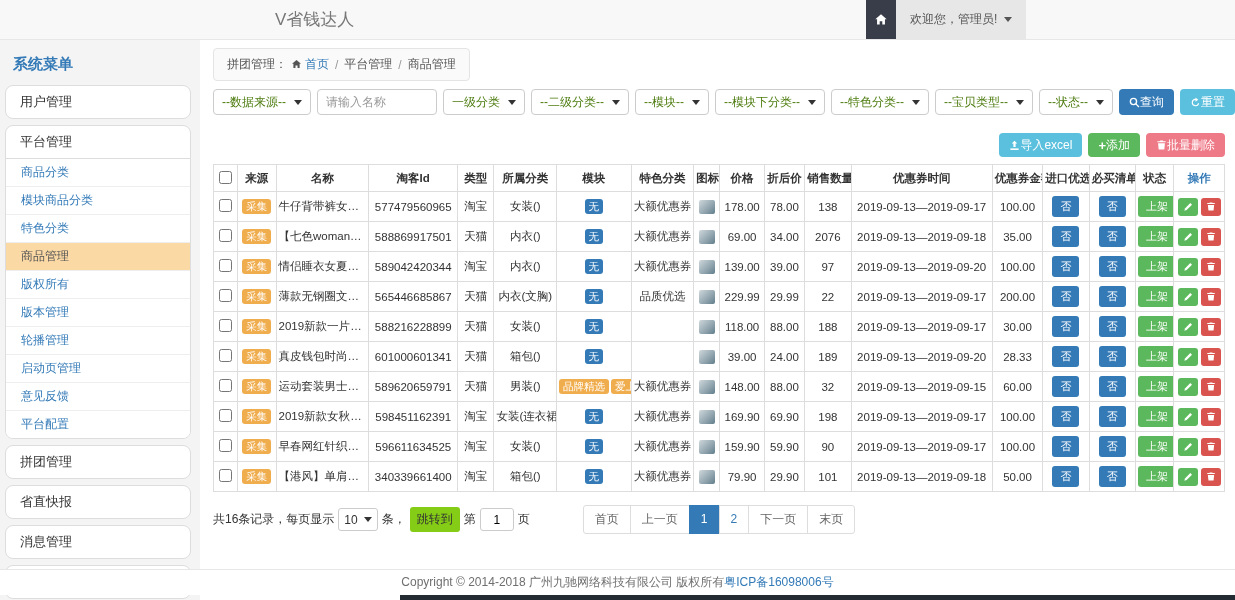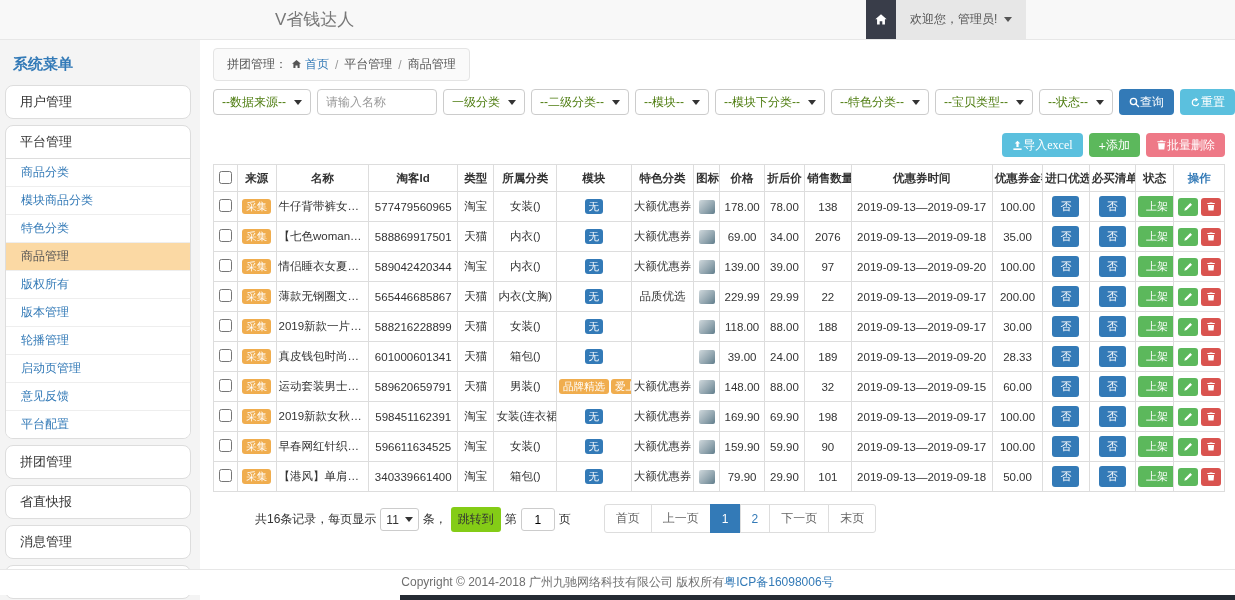--- a/index.html
+++ b/index.html
@@ -37,21 +37,21 @@
   .sel-caret { width: 0; height: 0; border-left: 4px solid transparent; border-right: 4px solid transparent; border-top: 5px solid #333; margin-left: 8px; display: inline-block; }
   .finput { height: 26px; width: 120px; border: 1px solid #ccc; border-radius: 4px; padding: 12px 8px; font-size: 12px; font-family: inherit; color: #333; }
   .finput::placeholder { color: #999; }
   .btn { height: 26px; border: none; border-radius: 4px; color: #fff; font-size: 12px; font-family: inherit; padding: 0 10px; display: inline-flex; align-items: center; cursor: pointer; white-space: nowrap; }
   .btn-primary { background: #337ab7; }
   .btn-info { background: #5bc0de; }
   .btn-success { background: #5cb85c; }
   .btn-danger { background: #ee7987; }
   .plus-glyph { font-weight: bold; font-size: 13px; line-height: 1; }
   
-  .toolbar { display: flex; justify-content: flex-end; gap: 6px; margin: 18px 0 7px; font-family: Liberation Serif, serif; }
+  .toolbar { display: flex; justify-content: flex-end; gap: 6px; margin: 18px 0 7px; }
   .toolbar .btn { height: 24px; }
   
   .grid { width: 100%; border-collapse: collapse; table-layout: fixed; background: #fff; }
   .grid th, .grid td { border: 1px solid #ddd; padding: 4px 2px; text-align: center; font-size: 11.5px; height: 27px; white-space: nowrap; overflow: hidden; }
   .grid th { font-weight: bold; color: #333; }
   .grid thead th:last-child { color: #337ab7; text-align: center; }
   .cell-name { text-align: left; padding-left: 5px; text-overflow: ellipsis; }
   .cell-time { font-size: 10.5px; }
   .badge { display: inline-block; padding: 2px 4px; border-radius: 3px; color: #fff; font-size: 10.5px; line-height: 1.1; }
   .badge + .badge { margin-left: 2px; }
@@ -59,21 +59,21 @@
   .b-blue { background: #337ab7; }
   .thumb { width: 16px; height: 14px; border-radius: 2px; display: inline-block; background: linear-gradient(135deg, #cfd8dc 0%, #90a4ae 60%, #607d8b 100%); vertical-align: middle; }
   .pill { border: none; border-radius: 3px; color: #fff; font-size: 11px; padding: 3px 8px; cursor: pointer; font-family: inherit; white-space: nowrap; }
   .p-blue { background: #337ab7; }
   .p-green { background: #5cb85c; }
   .cell-ops .mini { display: inline-flex; align-items: center; justify-content: center; width: 20px; height: 18px; border: none; border-radius: 3px; cursor: pointer; vertical-align: middle; }
   .cell-ops .mini + .mini { margin-left: 3px; }
   .m-green { background: #5cb85c; }
   .m-red { background: #d9534f; }
   
-  .pager-row { position: relative; margin-top: 12px; height: 30px; display: flex; align-items: flex-start; justify-content: center; margin-left: 42px; }
+  .pager-row { position: relative; margin-top: 12px; height: 30px; display: flex; align-items: center; justify-content: center; }
   .pager-summary { position: absolute; left: 0; top: 3px; display: flex; align-items: center; gap: 4px; color: #333; }
   .per-select { height: 23px; display: inline-flex; align-items: center; border: 1px solid #ccc; border-radius: 3px; padding: 0 5px; background: #fff; cursor: pointer; }
   .per-select .sel-caret { margin-left: 6px; }
   .jump-chip { background: #84cc16; border-radius: 3px; padding: 4px 7px; color: #333; cursor: pointer; }
   .page-input { width: 34px; height: 23px; border: 1px solid #ccc; border-radius: 3px; text-align: center; font-size: 12px; font-family: inherit; }
   .pager { display: inline-flex; }
   .pg-btn { border: 1px solid #ddd; background: #fff; padding: 5px 11px; font-size: 12px; font-family: inherit; color: #666; margin-left: -1px; cursor: pointer; }
   .pg-btn:first-child { border-radius: 3px 0 0 3px; margin-left: 0; }
   .pg-btn:last-child { border-radius: 0 3px 3px 0; }
   .pg-btn.active { background: #337ab7; border-color: #337ab7; color: #fff; }
@@ -550,21 +550,21 @@
                 </svg>
               </button></td>
           </tr>
         </tbody>
     </table>
 
     <div class="pager-row">
       <div class="pager-summary">
         <span>共16条记录，每页显示</span>
         <span class="per-select">
-          <span>11</span>
+          <span>10</span>
           <i class="sel-caret"></i>
         </span>
         <span>条，</span>
         <span class="jump-chip">跳转到</span>
         <span>第</span>
         <input class="page-input" type="text" value="1" style="">
         <span>页</span>
       </div>
       <div class="pager">
           <button class="pg-btn">首页</button>

